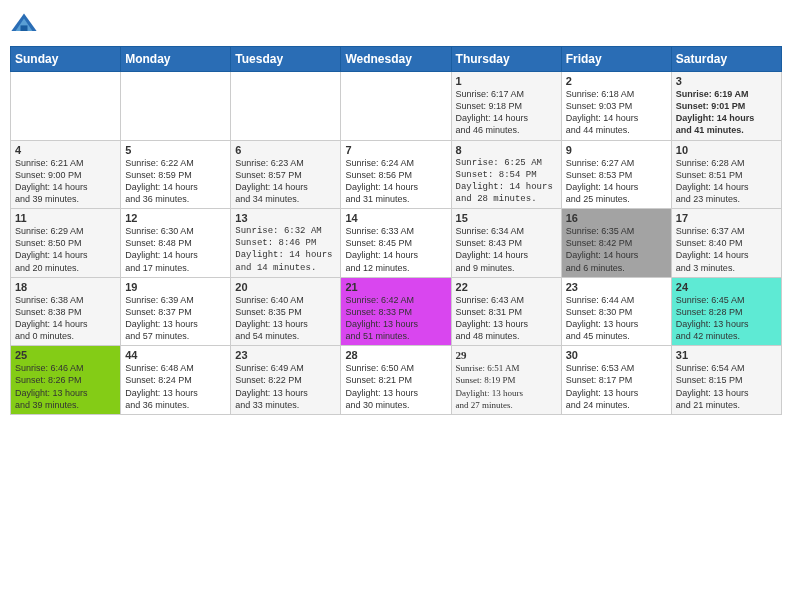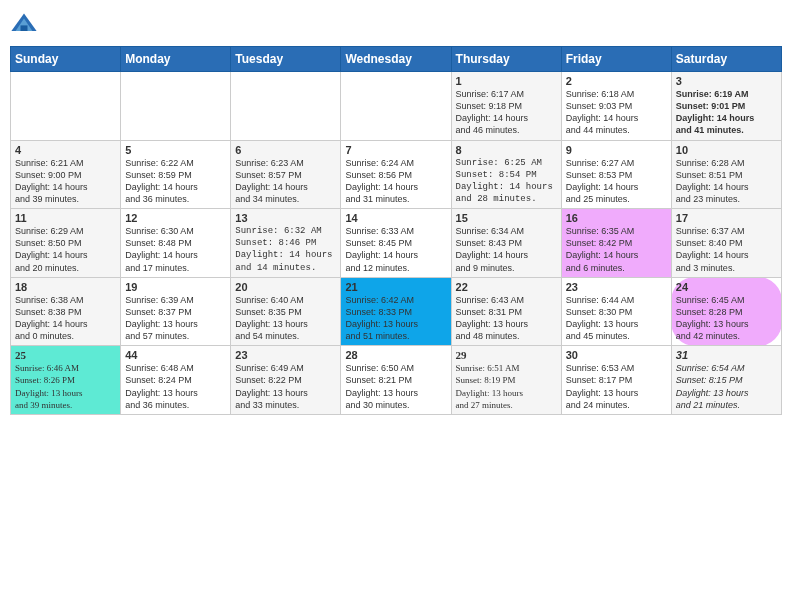--- a/index.html
+++ b/index.html
@@ -240,21 +240,21 @@
 Daylight: 14 hours
 and 12 minutes.</div>
         </td>
         <td style="background: rgb(245, 245, 245);">
           <span class="day-num">15</span>
           <div class="day-info" style="white-space: pre-line;">Sunrise: 6:34 AM
 Sunset: 8:43 PM
 Daylight: 14 hours
 and 9 minutes.</div>
         </td>
-        <td style="background: #f0abfc; margin-top: 18px;">
+        <td style="background: #a3a3a3; margin-top: 18px;">
           <span class="day-num">16</span>
           <div class="day-info" style="white-space: pre-line;">Sunrise: 6:35 AM
 Sunset: 8:42 PM
 Daylight: 14 hours
 and 6 minutes.</div>
         </td>
         <td style="background: rgb(245, 245, 245);">
           <span class="day-num">17</span>
           <div class="day-info" style="white-space: pre-line;">Sunrise: 6:37 AM
 Sunset: 8:40 PM
@@ -277,51 +277,51 @@
 Daylight: 13 hours
 and 57 minutes.</div>
         </td>
         <td style="background: rgb(245, 245, 245);">
           <span class="day-num">20</span>
           <div class="day-info" style="white-space: pre-line;">Sunrise: 6:40 AM
 Sunset: 8:35 PM
 Daylight: 13 hours
 and 54 minutes.</div>
         </td>
-        <td style="background: #0ea5e9; margin-top: 13px;">
+        <td style="background: #d946ef; margin-top: 13px;">
           <span class="day-num">21</span>
           <div class="day-info" style="white-space: pre-line;">Sunrise: 6:42 AM
 Sunset: 8:33 PM
 Daylight: 13 hours
 and 51 minutes.</div>
         </td>
         <td style="background: rgb(245, 245, 245);">
           <span class="day-num">22</span>
           <div class="day-info" style="white-space: pre-line;">Sunrise: 6:43 AM
 Sunset: 8:31 PM
 Daylight: 13 hours
 and 48 minutes.</div>
         </td>
         <td style="background: rgb(255, 255, 255);">
           <span class="day-num">23</span>
           <div class="day-info" style="white-space: pre-line;">Sunrise: 6:44 AM
 Sunset: 8:30 PM
 Daylight: 13 hours
 and 45 minutes.</div>
         </td>
-        <td style="background: #f0abfc; border-radius: 24px;">
+        <td style="background: #5eead4;">
           <span class="day-num">24</span>
           <div class="day-info" style="white-space: pre-line;">Sunrise: 6:45 AM
 Sunset: 8:28 PM
 Daylight: 13 hours
 and 42 minutes.</div>
         </td>
       </tr>
       <tr>
-        <td style="background: #5eead4; font-family: Liberation Serif, serif;">
+        <td style="background: #84cc16;">
           <span class="day-num">25</span>
           <div class="day-info" style="white-space: pre-line;">Sunrise: 6:46 AM
 Sunset: 8:26 PM
 Daylight: 13 hours
 and 39 minutes.</div>
         </td>
         <td style="background: rgb(255, 255, 255);">
           <span class="day-num">44</span>
           <div class="day-info" style="white-space: pre-line;">Sunrise: 6:48 AM
 Sunset: 8:24 PM
@@ -349,21 +349,21 @@
 Daylight: 13 hours
 and 27 minutes.</div>
         </td>
         <td style="background: rgb(255, 255, 255);">
           <span class="day-num">30</span>
           <div class="day-info" style="white-space: pre-line;">Sunrise: 6:53 AM
 Sunset: 8:17 PM
 Daylight: 13 hours
 and 24 minutes.</div>
         </td>
-        <td style="background: rgb(245, 245, 245); font-style: italic;">
+        <td style="background: rgb(245, 245, 245);">
           <span class="day-num">31</span>
           <div class="day-info" style="white-space: pre-line;">Sunrise: 6:54 AM
 Sunset: 8:15 PM
 Daylight: 13 hours
 and 21 minutes.</div>
         </td>
       </tr>
     </tbody>
 </table>
 

